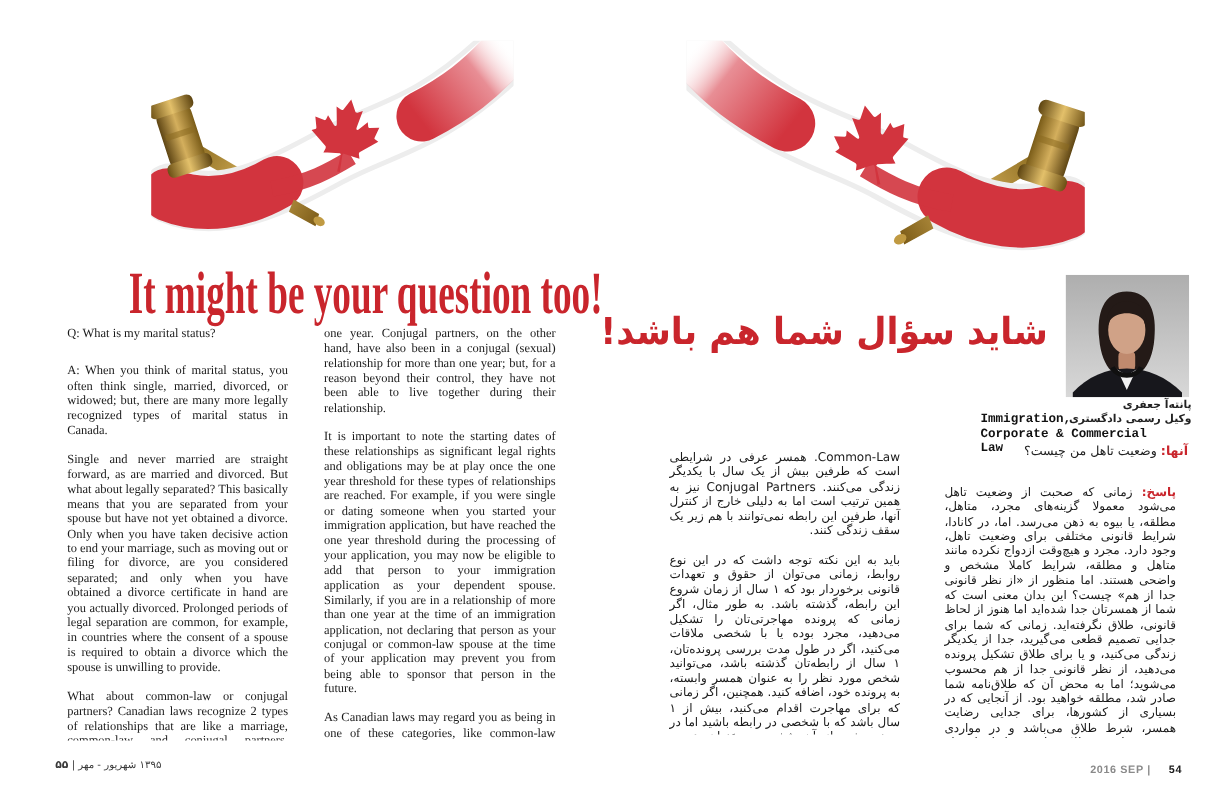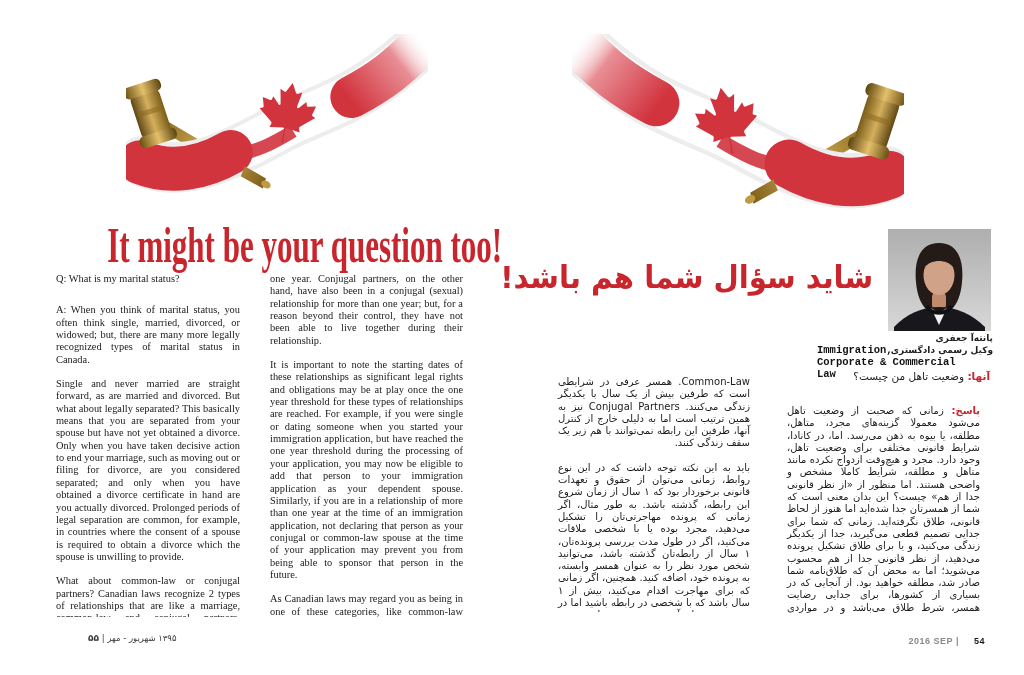--- a/index.html
+++ b/index.html
@@ -26,21 +26,21 @@
   .col{position:absolute;font-size:10.4px;line-height:12.35px;text-align:justify;color:var(--ink);overflow:hidden;}
   .col p{margin:12px;}
   .col-en-1{left:44px;top:261px;width:208px;height:356px;}
   .col-en-2{left:258px;top:261px;width:217px;height:356px;}
   .qline{margin-bottom:19px !important;text-align:left;}
 
   .footer-left{
     position:absolute;left:46px;top:633px;font-size:8.5px;color:#3a3a3a;
     direction:rtl;font-family:"DejaVu Sans",sans-serif;
   }
-  .footer-left b{font-size:9px;margin-left:42px;}
+  .footer-left b{font-size:9px;}
 
   
   .title-fa{
     position:absolute;left:524px;top:238px;width:360px;text-align:center;
     color:var(--red);font-weight:bold;font-size:31px;line-height:36px;white-space:nowrap;
     direction:rtl;font-family:"DejaVu Sans",sans-serif;
     transform:scaleX(0.94);transform-origin:center top;
   }
   .photo{position:absolute;left:888px;top:229px;width:103px;height:102px;}
   .byline{

